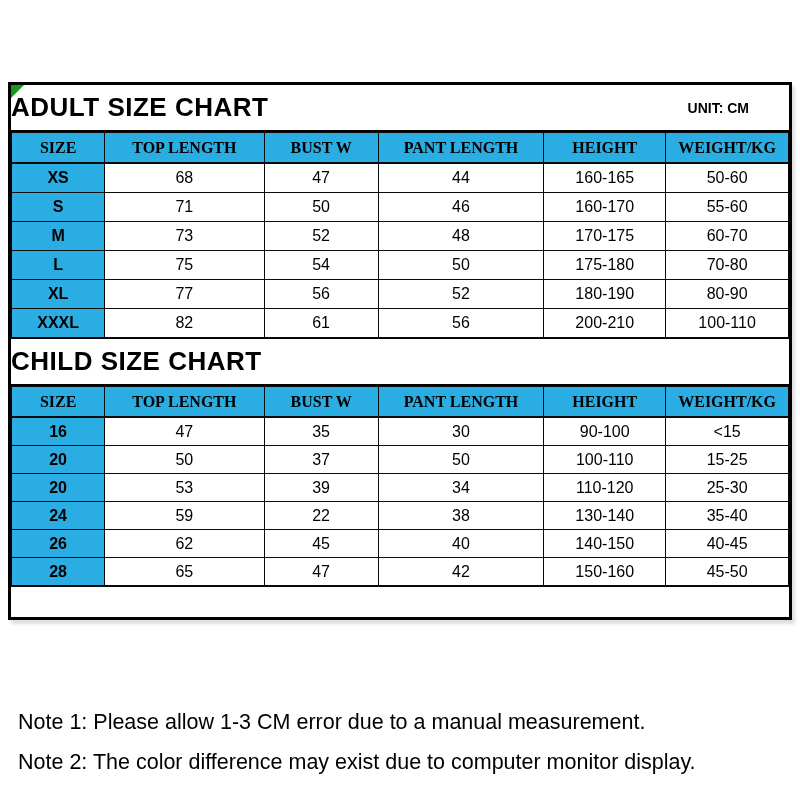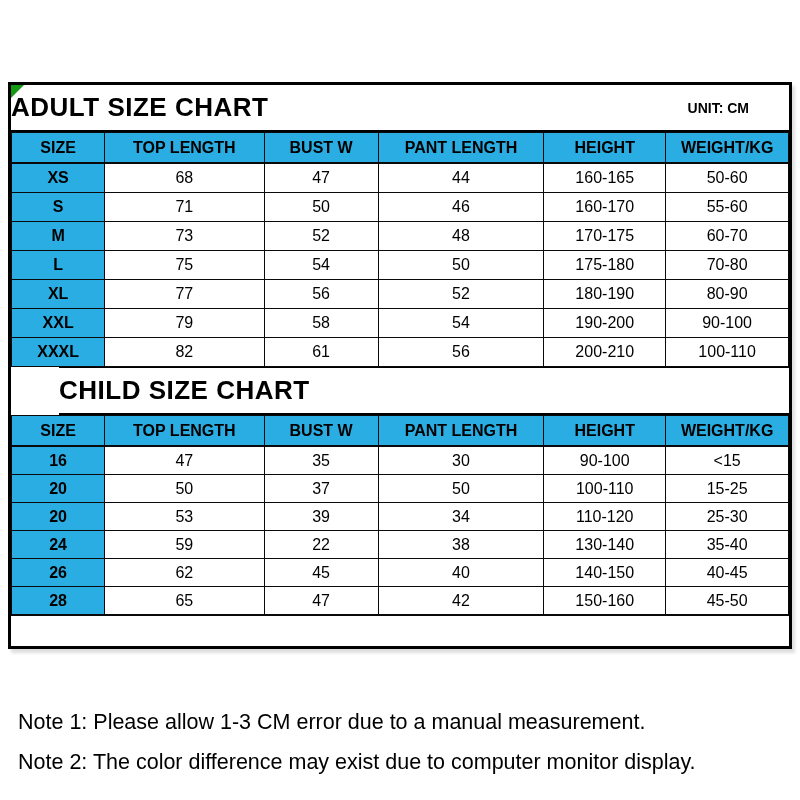--- a/index.html
+++ b/index.html
@@ -41,21 +41,20 @@
     position: relative;
     height: 45px;
     display: flex;
     align-items: center;
     justify-content: flex-start;
     border-bottom: 2px solid #000;
     background: #ffffff;
   }
   .section + .section .title-row {
     border-top: 1px solid #000;
-    margin-left: 48px;
   }
   .chart-title {
     font-size: 26px;
     font-weight: bold;
     letter-spacing: 0.5px;
     white-space: nowrap;
   }
   .unit-label {
     position: absolute;
     right: 40px;
@@ -76,20 +75,21 @@
     vertical-align: middle;
     padding: 0;
     overflow: hidden;
   }
   table.size-table th {
     background: var(--header-cyan, #29ade3);
     font-size: 16px;
     font-weight: bold;
     height: 29px;
     border-bottom-width: 2px;
+    font-family: Liberation Serif, serif;
   }
   table.size-table td {
     font-size: 16px;
     font-weight: normal;
     background: #ffffff;
   }
   .section-adult td { height: 28px; }
   .section-child td { height: 27px; }
   table.size-table td.size-cell {
     background: var(--header-cyan, #29ade3);
@@ -187,28 +187,20 @@
             </tr>
             <tr>
               <td class="size-cell">XL</td>
               <td class="value-cell">77</td>
               <td class="value-cell">56</td>
               <td class="value-cell">52</td>
               <td class="value-cell">180-190</td>
               <td class="value-cell">80-90</td>
             </tr>
             <tr>
-              <td class="size-cell">XXL</td>
-              <td class="value-cell">79</td>
-              <td class="value-cell">58</td>
-              <td class="value-cell">54</td>
-              <td class="value-cell">190-200</td>
-              <td class="value-cell">90-100</td>
-            </tr>
-            <tr>
               <td class="size-cell">XXXL</td>
               <td class="value-cell">82</td>
               <td class="value-cell">61</td>
               <td class="value-cell">56</td>
               <td class="value-cell">200-210</td>
               <td class="value-cell">100-110</td>
             </tr>
           </tbody>
       </table>
     </div>

